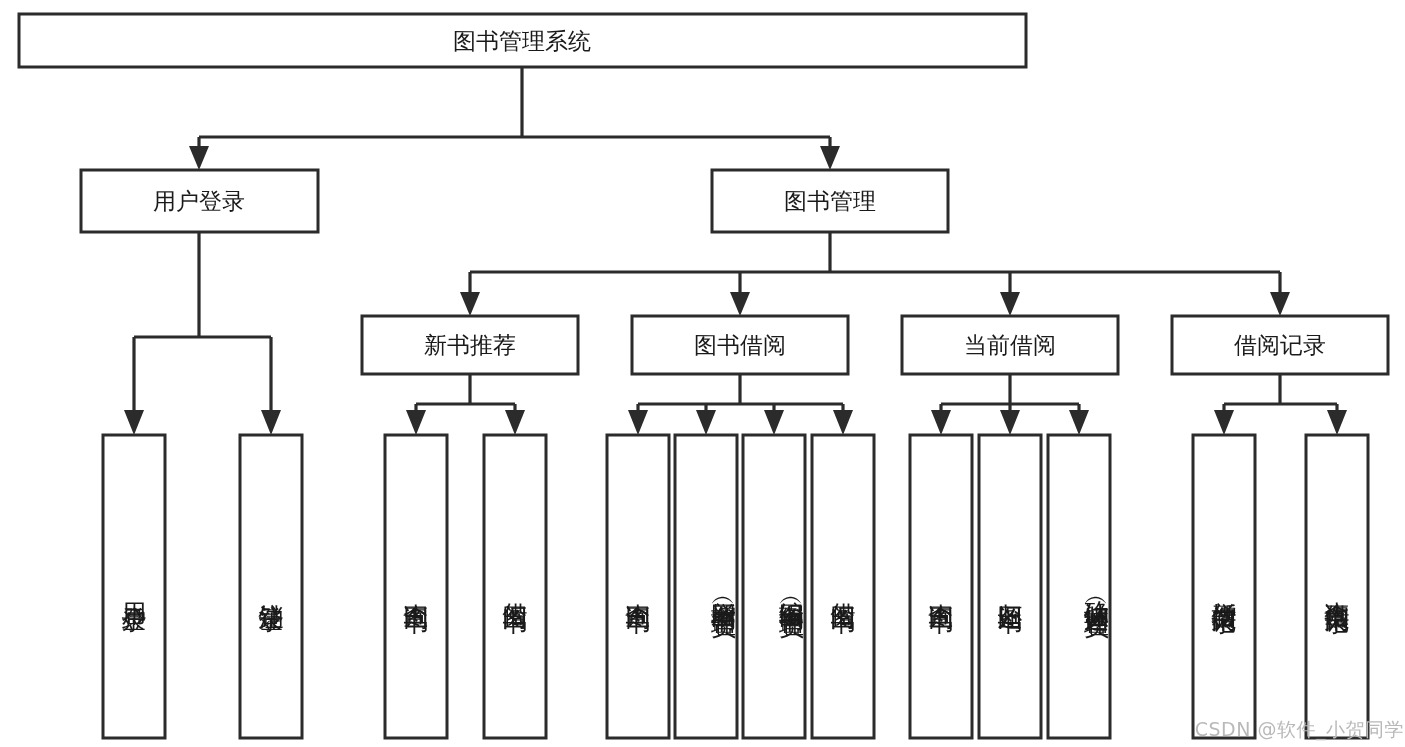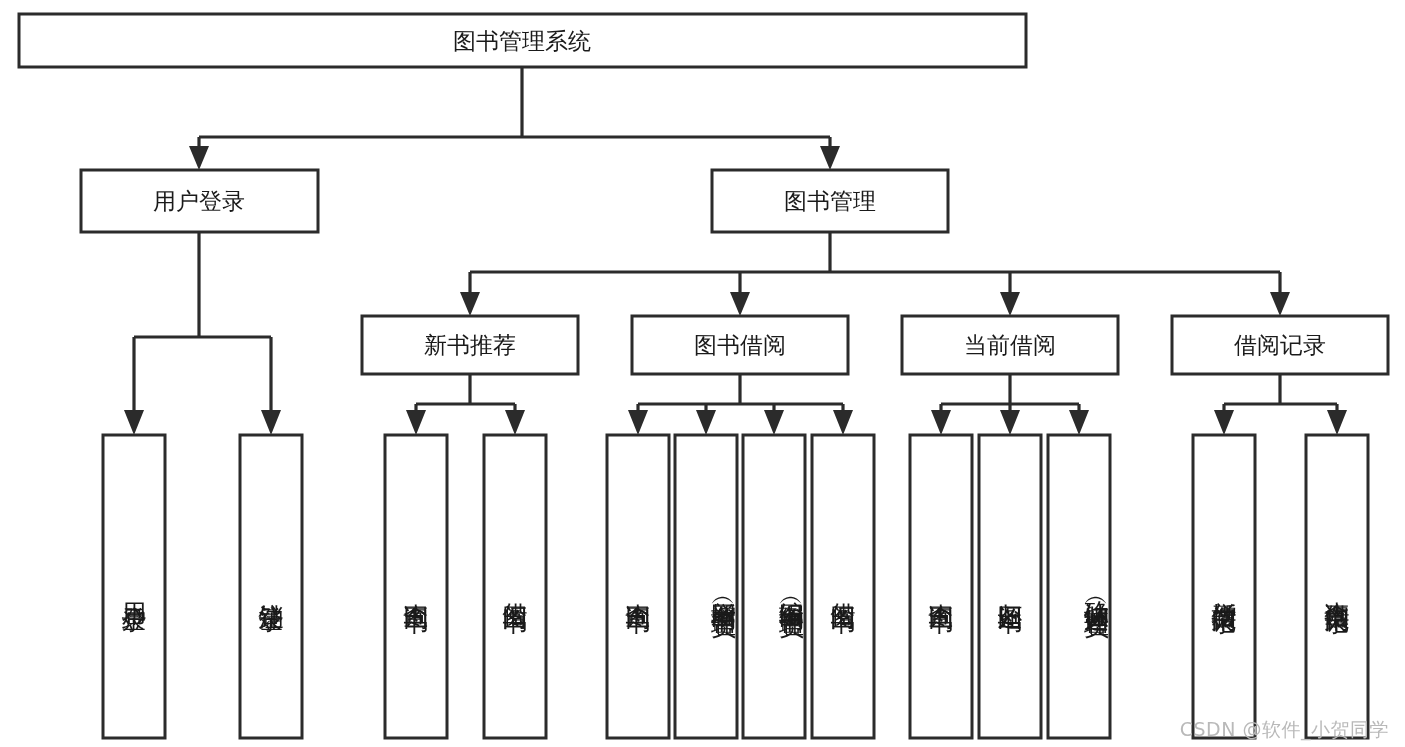--- a/index.html
+++ b/index.html
@@ -57,21 +57,21 @@
     font-size: 25px;
     line-height: 1.08;
     letter-spacing: 2px;
     color: #1a1a1a;
     white-space: nowrap;
     pointer-events: none;
     text-align: center;
   }
   .watermark {
     position: absolute;
-    right: 16px;
+    right: 1px;
     bottom: 4px;
     font-family: "DejaVu Sans", "Liberation Sans", sans-serif;
     font-size: 19px;
     color: #b9b9b9;
     letter-spacing: 0.5px;
     white-space: nowrap;
   }
 </style>
 </head>
 <body>

